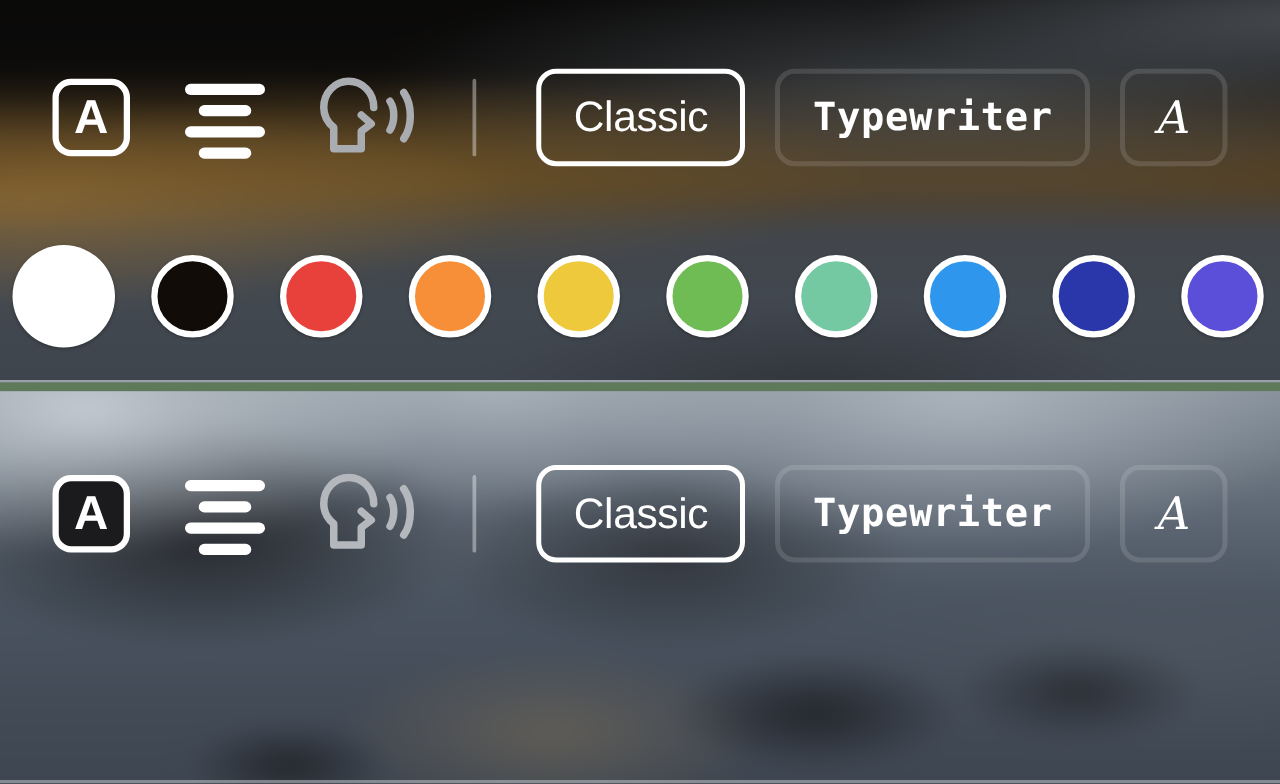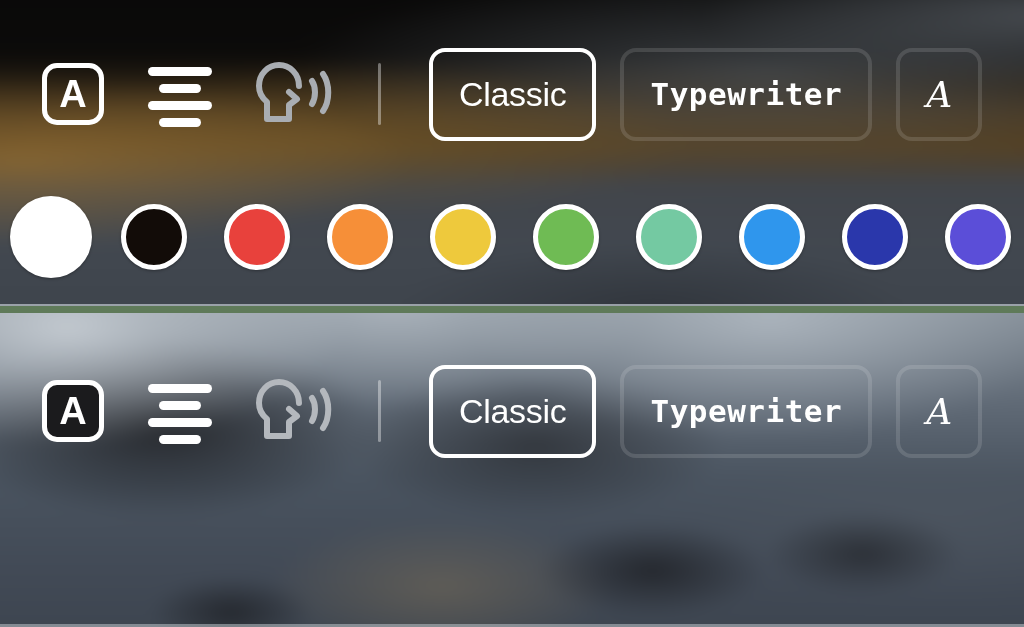--- a/index.html
+++ b/index.html
@@ -160,21 +160,21 @@
 
   
   .font-chips {
     display: flex;
     align-items: center;
     margin-left: 48px;
     gap: 24px;
   }
   .chip {
     flex: none;
-    height: 93px;
+    height: 78px;
     display: flex;
     align-items: center;
     justify-content: center;
     padding: 0 26px;
     border-radius: 16px;
     border: 4px solid rgba(255,255,255,0.13);
     color: #ffffff;
     font-size: 34px;
     white-space: nowrap;
     cursor: pointer;

